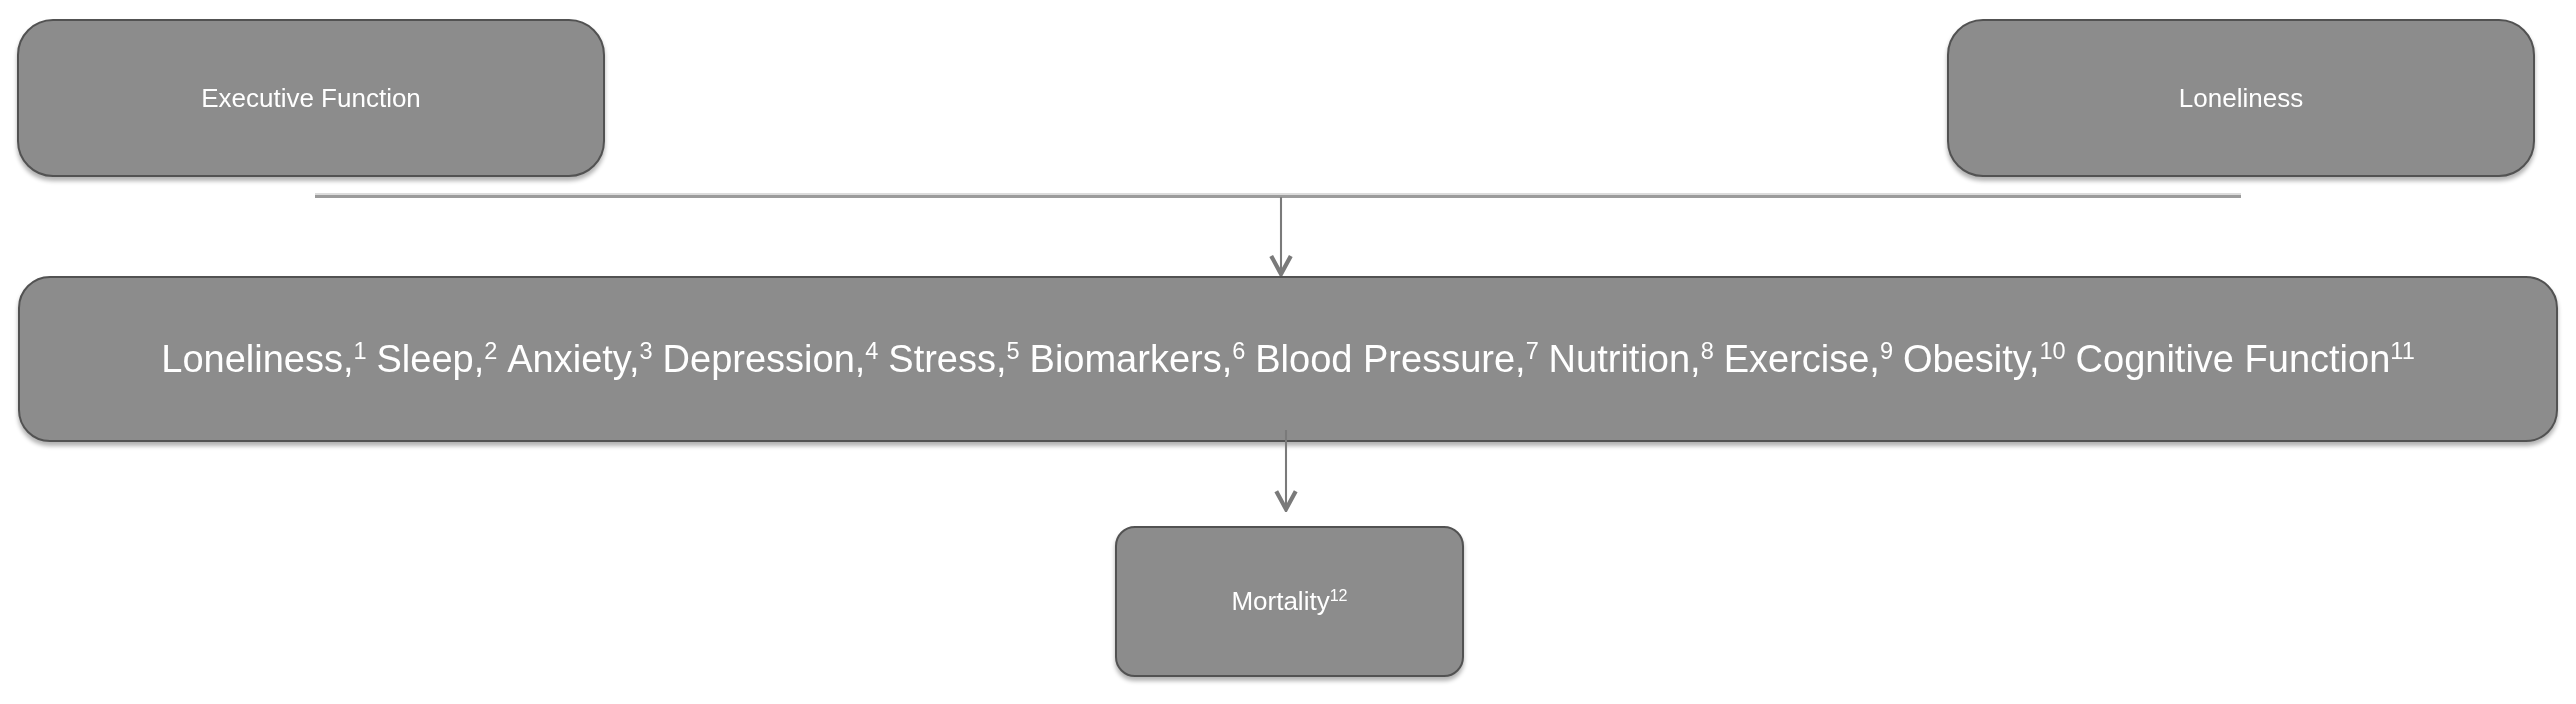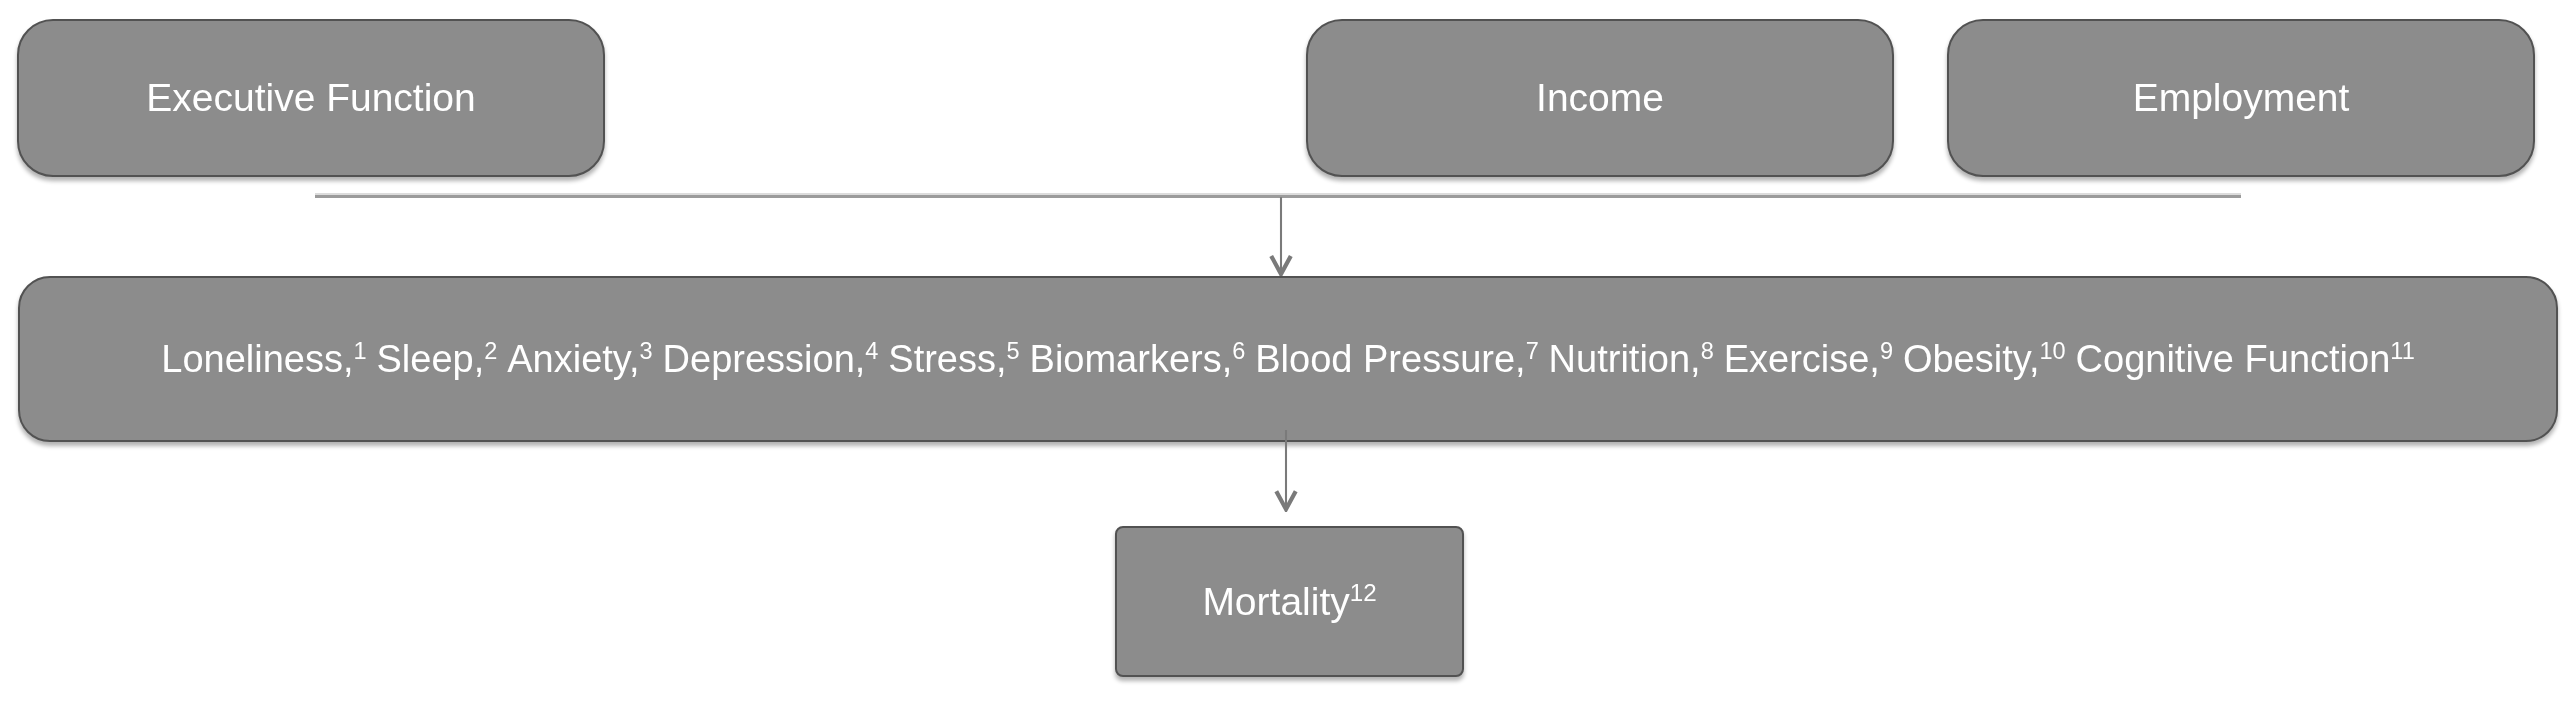--- a/index.html
+++ b/index.html
@@ -27,31 +27,31 @@
   .box {
     position: absolute;
     background: var(--box-fill);
     border: 2.1px solid var(--box-border);
     border-radius: 36px;
     box-shadow: 0 4.2px 4.2px -0.7px rgba(0,0,0,0.30);
     display: flex;
     align-items: center;
     justify-content: center;
     color: var(--box-text);
-    font-size: 39px;
+    font-size: 26px;
     text-align: center;
   }
   .top-box { top: 19px; width: 588px; height: 158px; }
   .wide-box {
     left: 18px; top: 276px; width: 2540px; height: 166px;
     border-radius: 32px;
     font-size: 38px;
     white-space: nowrap;
   }
-  .mortality-box { left: 1115px; top: 526px; width: 349px; height: 151px; border-radius: 8px; }
+  .mortality-box { left: 1115px; top: 526px; width: 349px; height: 151px; border-radius: 20px; }
   .hline {
     position: absolute;
     left: 315px; top: 193px;
     width: 1926px; height: 4.9px;
     background: linear-gradient(var(--connector-light) 40%, var(--connector-dark) 40%);
   }
   .arrow { position: absolute; color: var(--arrow); }
   .arrow-1 { left: 1253px; top: 197px; width: 56px; height: 80px; }
   .arrow-2 { left: 1258px; top: 430px; width: 56px; height: 82px; }
   .arrow line { stroke: currentColor; stroke-width: 3; }
@@ -68,26 +68,23 @@
 </head>
 <body>
 
 <div class="canvas">
 
   <div class="box top-box" style="left:17px">
     <span>Executive Function</span>
   </div>
 
 
-  <div class="box top-box" style="left:1306px">
-    <span>Income</span>
-  </div>
 
   <div class="box top-box" style="left:1947px">
-    <span>Employment</span>
+    <span>Loneliness</span>
   </div>
 
   <div class="hline"></div>
 
   <svg class="arrow arrow-1" viewBox="0 0 80 114" aria-hidden="true">
     <line x1="40" y1="0" x2="40" y2="108"></line>
     <polyline points="26,84 40,110 54,84"></polyline>
   </svg>
 
   <div class="box wide-box">

